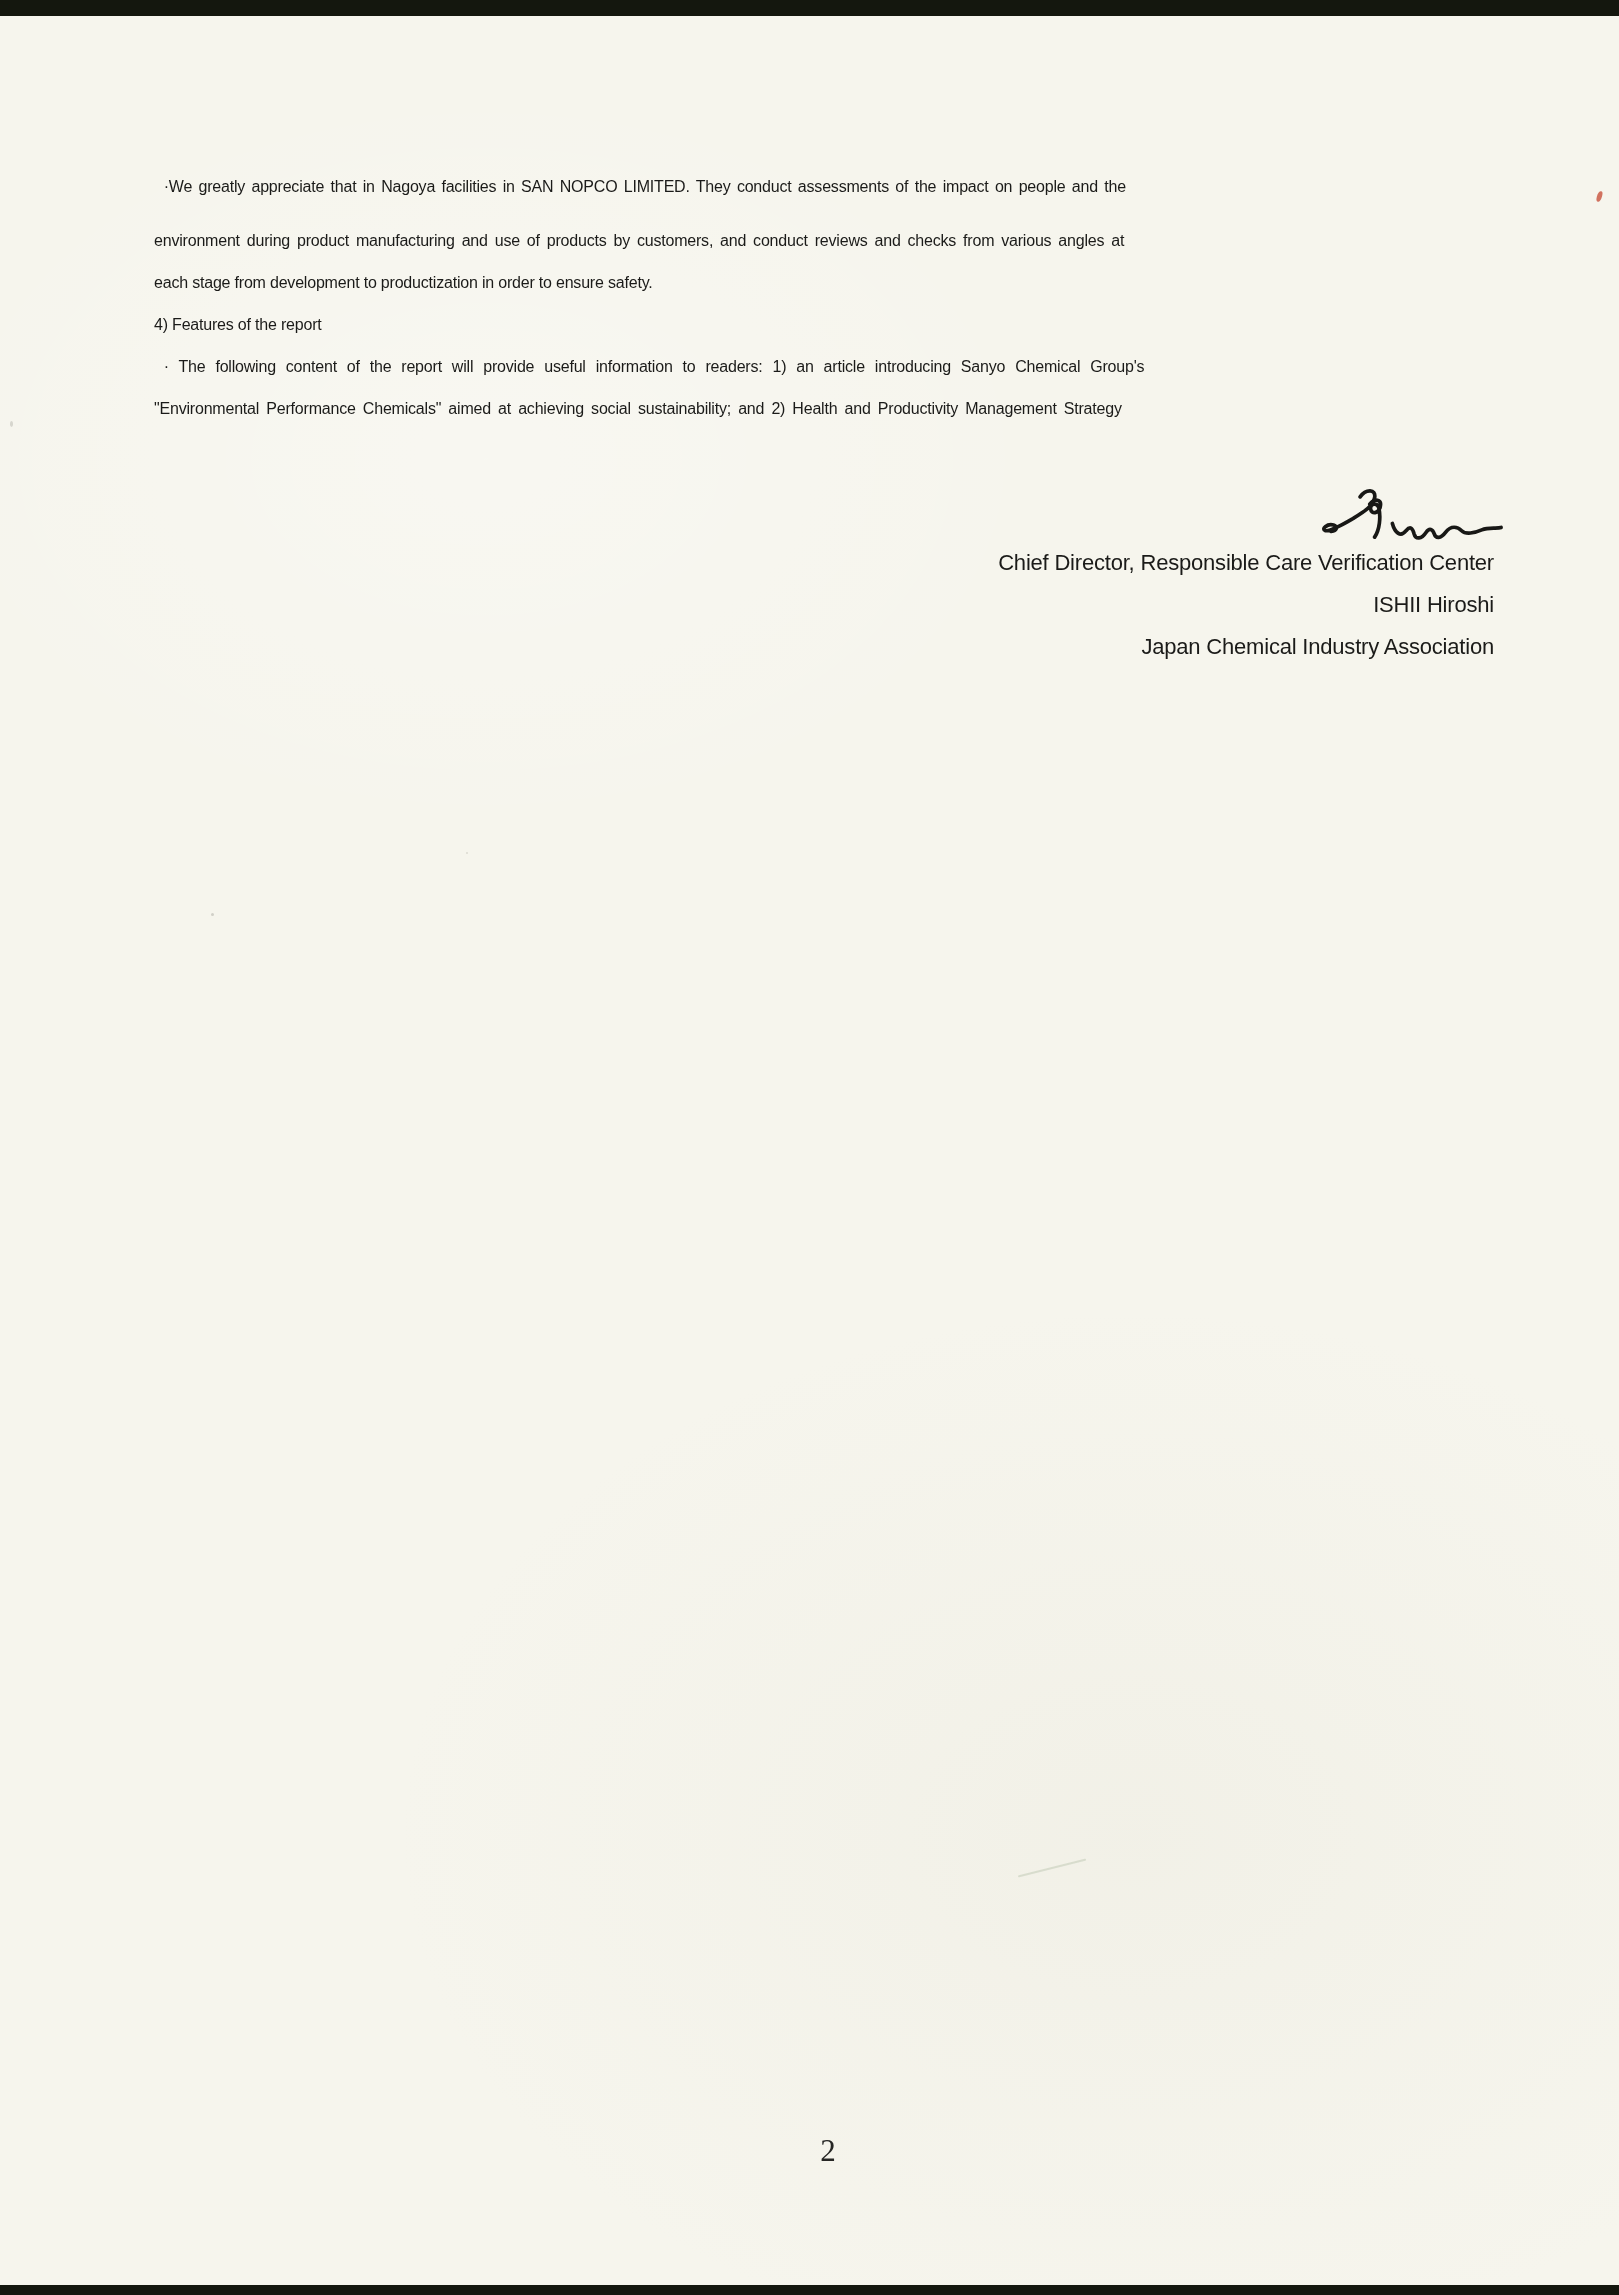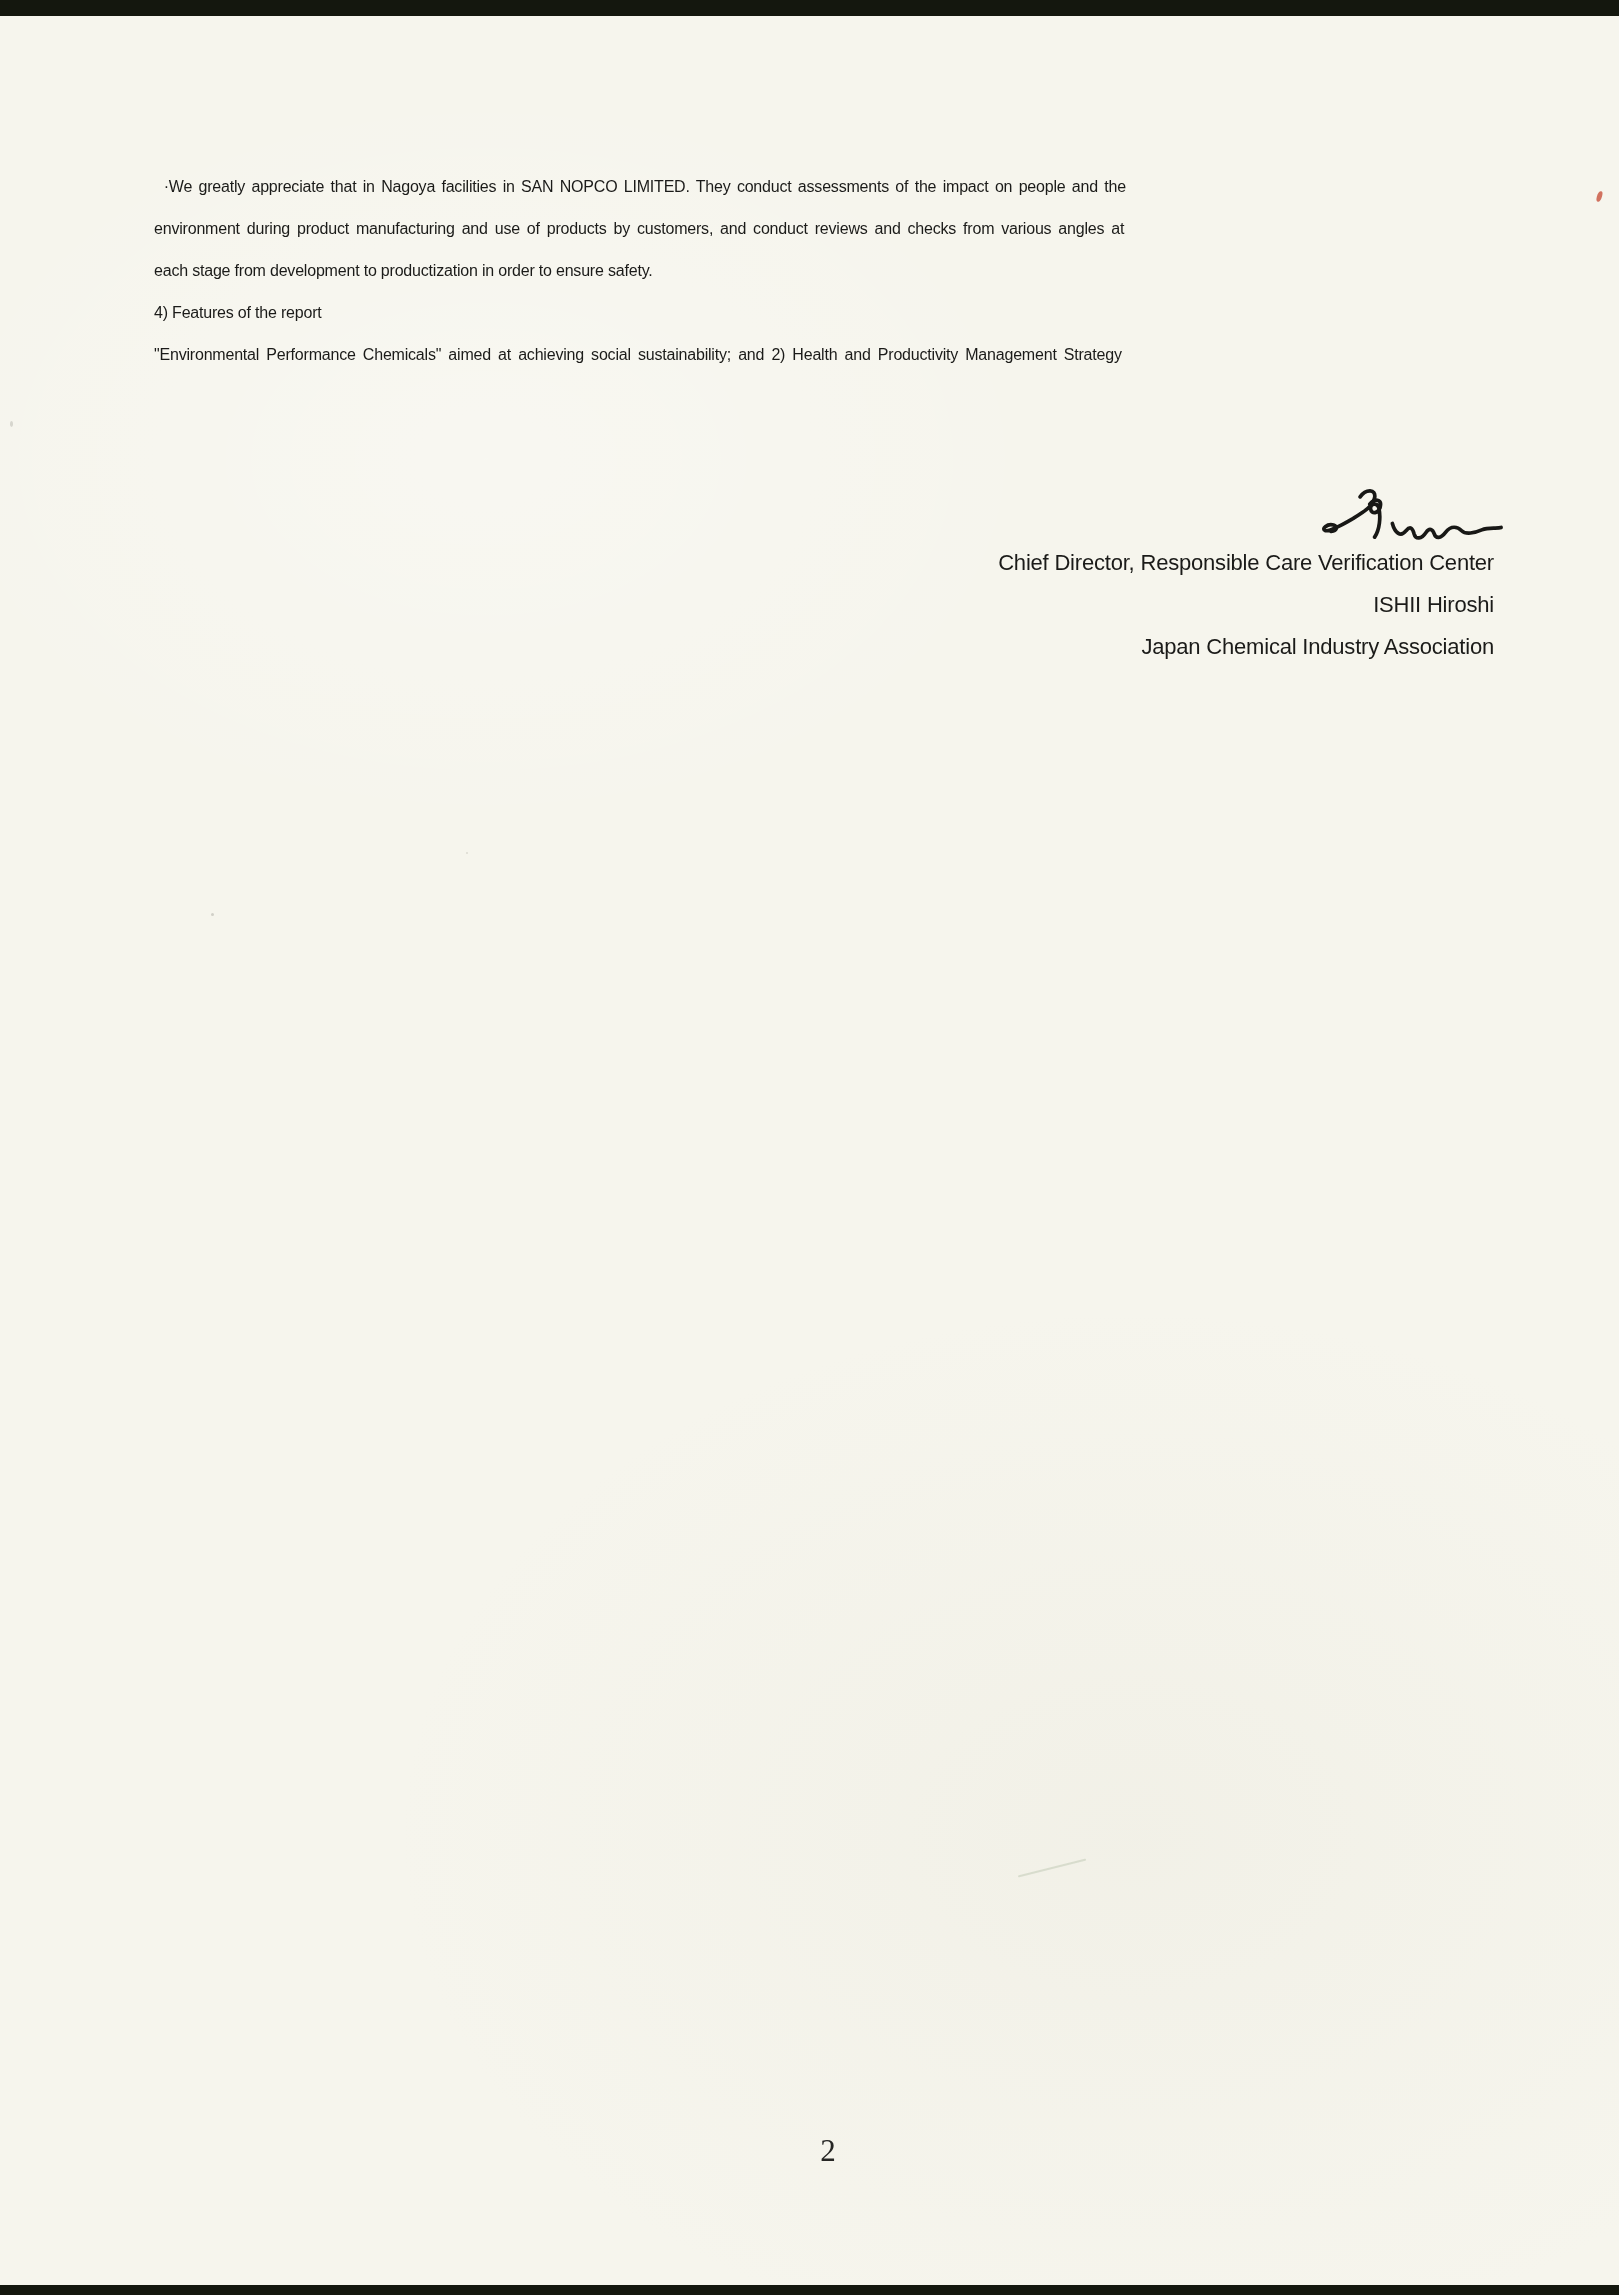--- a/index.html
+++ b/index.html
@@ -78,27 +78,28 @@
 <body>
 
 <div class="page">
   <div class="grain"></div>
 
   <div class="band top"></div>
 
   <main class="doc">
     <section class="para">
       <div class="line just indent" style="word-spacing: 2.1px; display: block;">·We greatly appreciate that in Nagoya facilities in SAN NOPCO LIMITED. They conduct assessments of the impact on people and the</div>
-      <div class="line just" style="word-spacing: 2.7px; display: block;">environment during product manufacturing and use of products by customers, and conduct reviews and checks from various angles at</div>
+      <div class="line just" style="word-spacing: 2.7px; display: block; margin-top: 12px;">environment during product manufacturing and use of products by customers, and conduct reviews and checks from various angles at</div>
       <div class="line fit" style="word-spacing: 0px; display: block;">each stage from development to productization in order to ensure safety.</div>
     </section>
 
     <div class="line fit" style="word-spacing: 0px; display: block;">4) Features of the report</div>
 
     <section class="para">
+      <div class="line just indent" style="word-spacing: 5.7px; display: block;">· The following content of the report will provide useful information to readers: 1) an article introducing Sanyo Chemical Group's</div>
       <div class="line just" style="word-spacing: 2.9px; display: block;">"Environmental Performance Chemicals" aimed at achieving social sustainability; and 2) Health and Productivity Management Strategy</div>
     </section>
   </main>
 
   <div class="sig-script">
     <svg viewBox="0 0 226 72" fill="none" xmlns="http://www.w3.org/2000/svg">
       <g stroke="#181816" stroke-width="4.6" stroke-linecap="round" stroke-linejoin="round" fill="none">
 
         <path d="M 48 11 C 55 1 68 1 66 12 C 64 23 52 30 39 38 C 27 45 12 54 5 53 C -1 51 7 44 15 46 C 21 48 19 53 12 54"></path>
 

